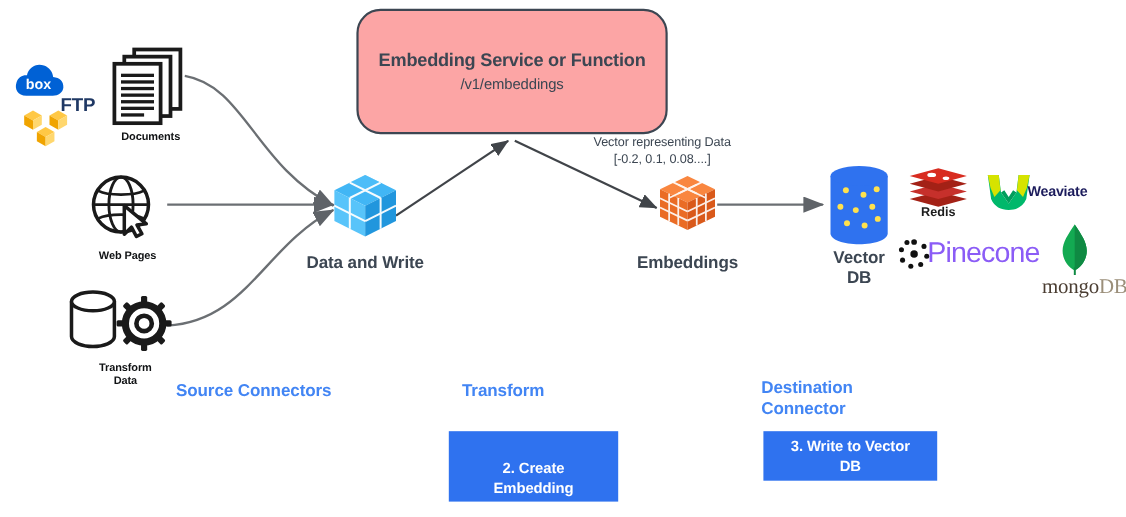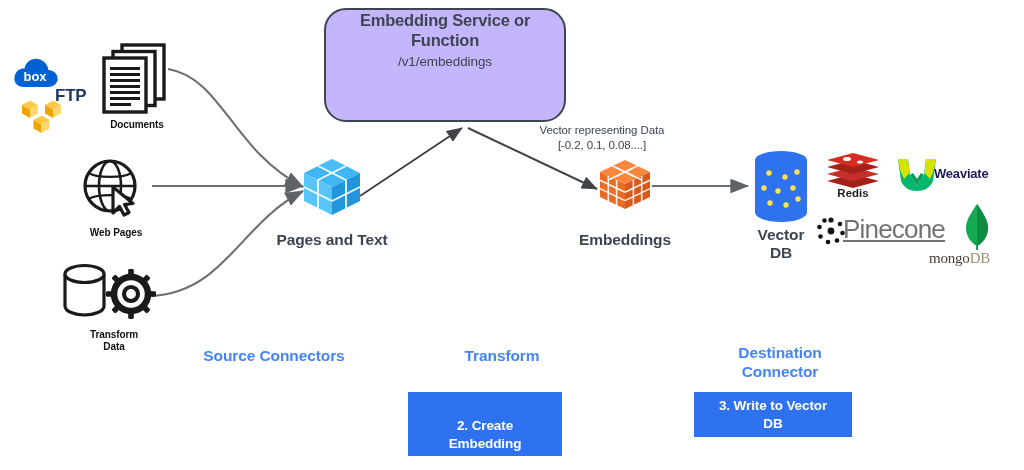--- a/index.html
+++ b/index.html
@@ -42,21 +42,21 @@
     position: absolute;
     text-align: center;
     font-size: 15.5px;
     font-weight: bold;
     color: #3c4652;
     line-height: 1.18;
     letter-spacing: -0.1px;
   }
   .stage-label {
     position: absolute;
-    text-align: center;
+    text-align: left;
     font-size: 15.5px;
     font-weight: bold;
     color: #4285f4;
     line-height: 1.25;
     letter-spacing: -0.1px;
   }
   .step-box {
     position: absolute;
     background: #2f72ef;
     color: #ffffff;
@@ -69,29 +69,29 @@
     text-align: center;
     letter-spacing: -0.1px;
     box-sizing: border-box;
     padding: 4px 8px;
   }
 
   
   #svc-box {
     position: absolute;
     left: 324px; top: 8px;
-    width: 242px; height: 114px;
+    width: 283px; height: 114px;
     border: 2px solid #3c4652;
     border-radius: 22px;
-    background: #c4b5fd;
+    background: #fca5a5;
     box-sizing: border-box;
     display: flex;
     flex-direction: column;
     align-items: center;
-    justify-content: flex-start;
+    justify-content: center;
   }
   #svc-title {
     font-size: 16.5px;
     font-weight: bold;
     color: #3c4652;
     text-align: center;
     line-height: 1.22;
     letter-spacing: -0.2px;
     padding: 0 10px;
   }
@@ -133,29 +133,28 @@
     width: 58px; text-align: center;
     font-size: 11.5px; font-weight: bold; color: #1d1d1d;
   }
   #weaviate-word {
     left: 934px; top: 166px;
     font-size: 13px; font-weight: bold; color: #1c1c5c;
     letter-spacing: -0.2px;
   }
   #pinecone-word {
     left: 843px; top: 214px;
-    font-size: 26px; color: #737373;
+    font-size: 26px; color: #8b5cf6;
     letter-spacing: -0.8px;
-    text-decoration: underline;
   }
   #mongo-word {
     left: 929px; top: 250px;
-    width: 96px; text-align: left;
+    width: 96px; text-align: right;
     font-family: "Liberation Serif", serif;
-    font-size: 15px; color: #4a3d32;
+    font-size: 19px; color: #4a3d32;
     letter-spacing: -0.2px;
   }
   #mongo-word .db { color: #9b8f7a; }
 </style>
 </head>
 <body>
 
 <div id="canvas">
 
   <svg id="wires" viewBox="0 0 1024 470">
@@ -279,21 +278,21 @@
 
     <g stroke="#ffffff" stroke-width="1.8" opacity="0.95">
       <line x1="18" y1="25" x2="18" y2="53"></line>
       <line x1="4" y1="32" x2="32" y2="46"></line>
       <line x1="46" y1="25" x2="46" y2="53"></line>
       <line x1="60" y1="32" x2="32" y2="46"></line>
       <line x1="18" y1="11" x2="46" y2="25"></line>
       <line x1="46" y1="11" x2="18" y2="25"></line>
     </g>
   </svg>
-  <div class="node-label" style="left:250px; top:231px; width:164px;">Pages and Text</div>
+  <div class="node-label" style="left:250px; top:231px; width:164px;">Data and Write</div>
 
   <svg class="abs" style="left:597px; top:157px;" width="56" height="58" viewBox="0 0 56 58">
     <polygon points="28,3 53,15 28,27 3,15" fill="#f9863f"></polygon>
     <polygon points="3,15 28,27 28,52 3,40" fill="#ea6c25"></polygon>
     <polygon points="53,15 28,27 28,52 53,40" fill="#d9591a"></polygon>
     <g stroke="#ffffff" stroke-width="1.6" opacity="0.9">
       <line x1="11.3" y1="19" x2="11.3" y2="44"></line>
       <line x1="19.6" y1="23" x2="19.6" y2="48"></line>
       <line x1="3" y1="23.3" x2="28" y2="35.3"></line>
       <line x1="3" y1="31.6" x2="28" y2="43.6"></line>

